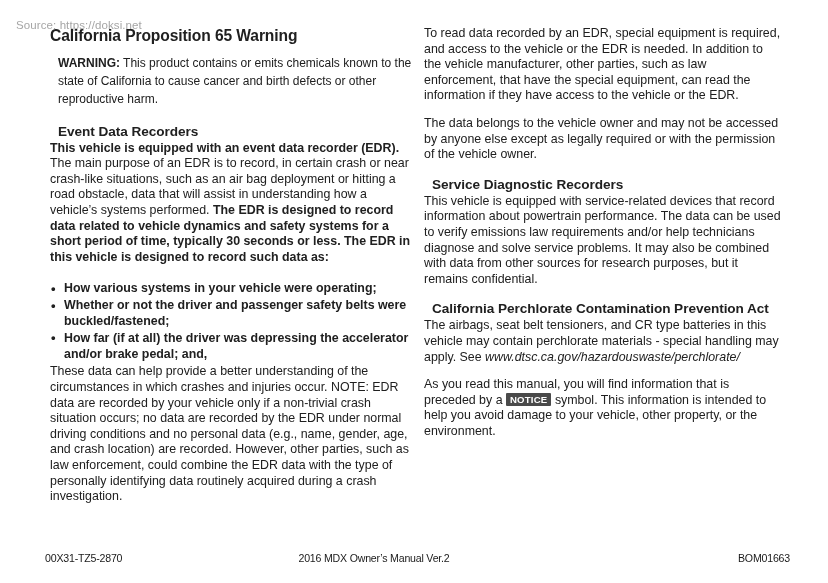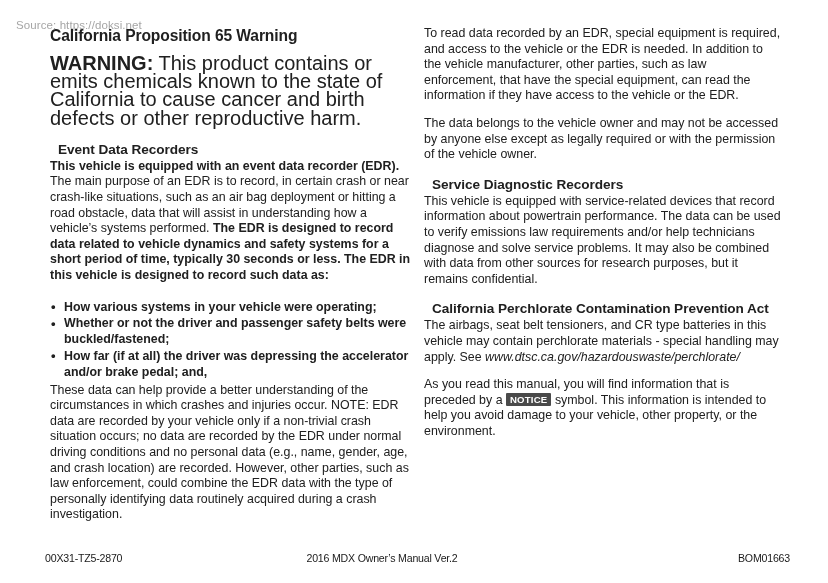--- a/index.html
+++ b/index.html
@@ -61,23 +61,23 @@
     font-size: 13.6px;
     font-weight: bold;
     margin: 13px 0 1px 0;
     line-height: 17px;
     letter-spacing: -0.05px;
     padding-left: 8px;
   }
 
   
   .warning {
-    font-size: 20px;
+    font-size: 12px;
     line-height: 18.2px;
-    margin: 0 0 14px 0;
+    margin: 0 0 14px 8px;
     color: #202020;
   }
   .warning .lead {
     font-weight: bold;
   }
 
   
   p.body {
     margin: 0 0 12px 0;
   }
@@ -135,21 +135,21 @@
     color: #1a1a1a;
   }
   .footer .f-left {
     position: absolute;
     left: 45px;
     top: 0;
     letter-spacing: -0.2px;
   }
   .footer .f-center {
     position: absolute;
-    left: 16px;
+    left: 8px;
     top: 0;
     width: 732px;
     text-align: center;
     letter-spacing: -0.2px;
   }
   .footer .f-right {
     position: absolute;
     right: 38px;
     top: 0;
     letter-spacing: -0.2px;

